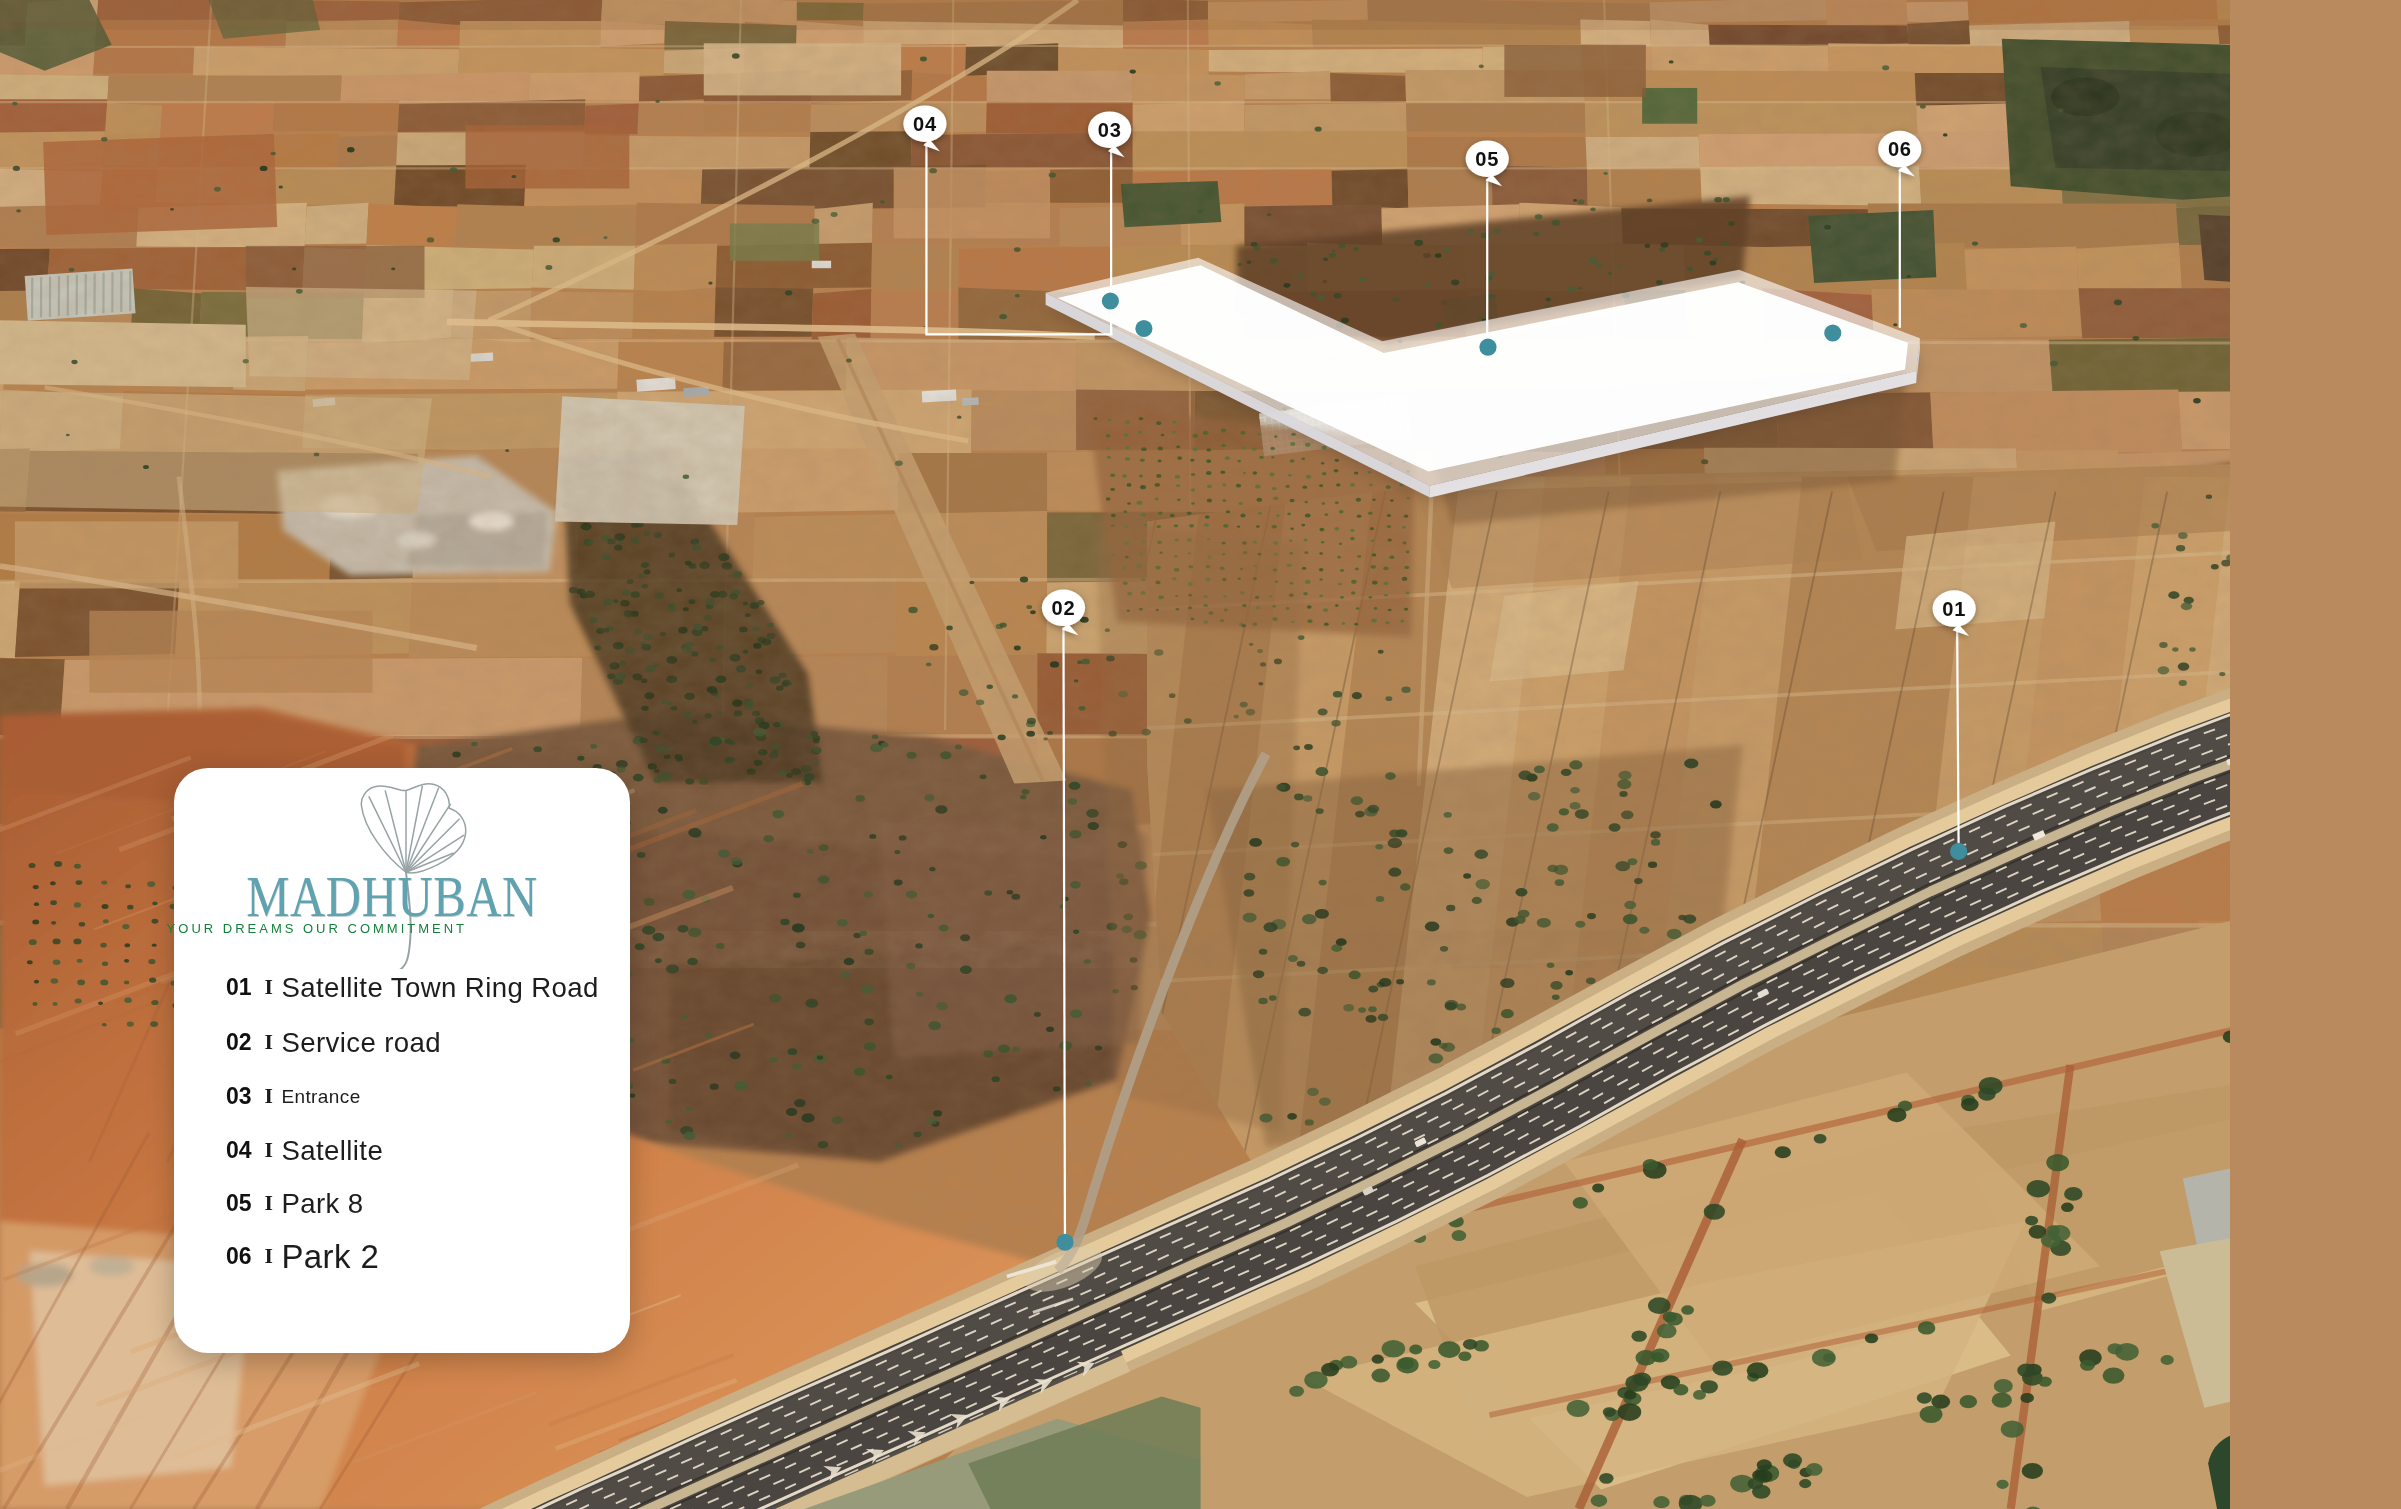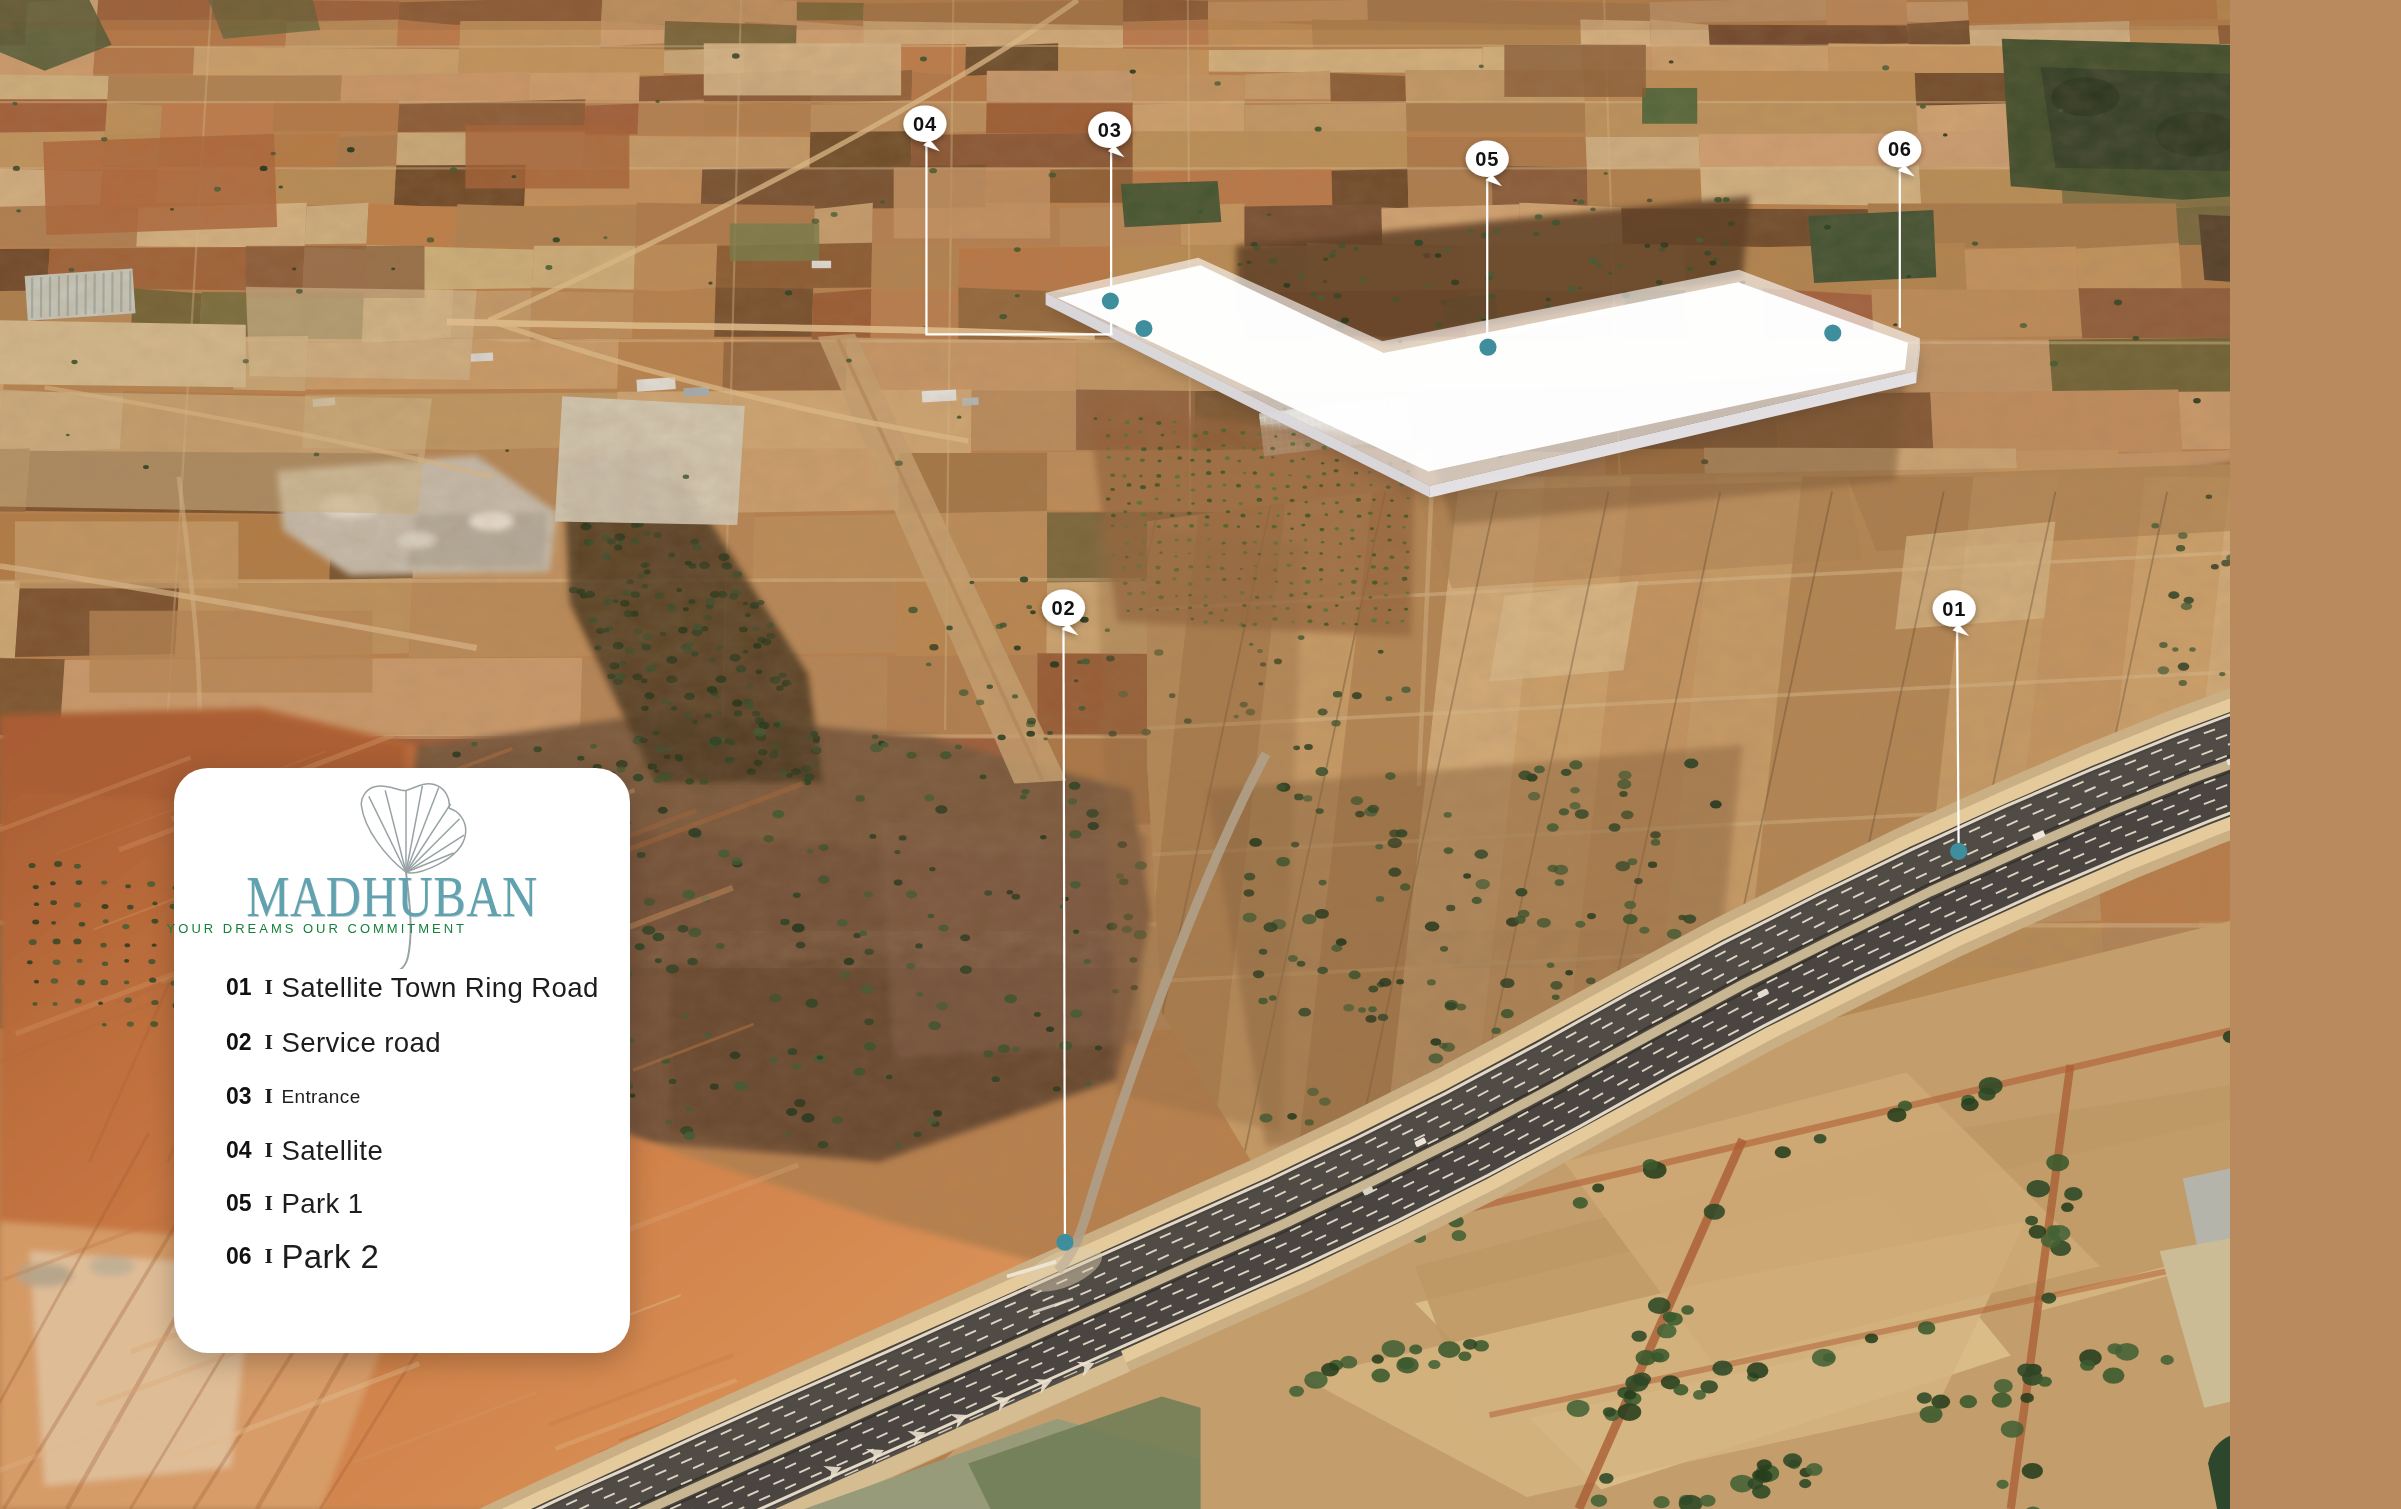--- a/index.html
+++ b/index.html
@@ -2184,21 +2184,21 @@
 
 <div style="position:absolute;left:52px;top:366px;height:33px;display:flex;align-items:center">
 <span style="font-family:'Liberation Sans',sans-serif;font-weight:700;font-size:23px;color:#111;width:33px">04</span>
 <span style="font-family:'Liberation Serif',serif;font-weight:700;font-size:21.6px;color:#1b1b1b;text-shadow:-1.5px 0 #fff,1.5px 0 #fff,0 1.5px #fff,0 -1.5px #fff;width:19.4px;display:inline-block;text-align:center">I</span>
 <span style="font-family:'Liberation Sans',sans-serif;font-size:27.6px;color:#1d1d1d;margin-left:3px;letter-spacing:0.4px">Satellite</span>
 </div>
 
 <div style="position:absolute;left:52px;top:419px;height:33px;display:flex;align-items:center">
 <span style="font-family:'Liberation Sans',sans-serif;font-weight:700;font-size:23px;color:#111;width:33px">05</span>
 <span style="font-family:'Liberation Serif',serif;font-weight:700;font-size:21.6px;color:#1b1b1b;text-shadow:-1.5px 0 #fff,1.5px 0 #fff,0 1.5px #fff,0 -1.5px #fff;width:19.4px;display:inline-block;text-align:center">I</span>
-<span style="font-family:'Liberation Sans',sans-serif;font-size:27.6px;color:#1d1d1d;margin-left:3px;letter-spacing:0.4px">Park 1</span>
+<span style="font-family:'Liberation Sans',sans-serif;font-size:27.6px;color:#1d1d1d;margin-left:3px;letter-spacing:0.4px">Park 8</span>
 </div>
 
 <div style="position:absolute;left:52px;top:472px;height:33px;display:flex;align-items:center">
 <span style="font-family:'Liberation Sans',sans-serif;font-weight:700;font-size:23px;color:#111;width:33px">06</span>
 <span style="font-family:'Liberation Serif',serif;font-weight:700;font-size:21.6px;color:#1b1b1b;text-shadow:-1.5px 0 #fff,1.5px 0 #fff,0 1.5px #fff,0 -1.5px #fff;width:19.4px;display:inline-block;text-align:center">I</span>
 <span style="font-family:'Liberation Sans',sans-serif;font-size:33px;color:#1d1d1d;margin-left:3px;letter-spacing:0.4px">Park 2</span>
 </div>
 </div>
 
 </div>

